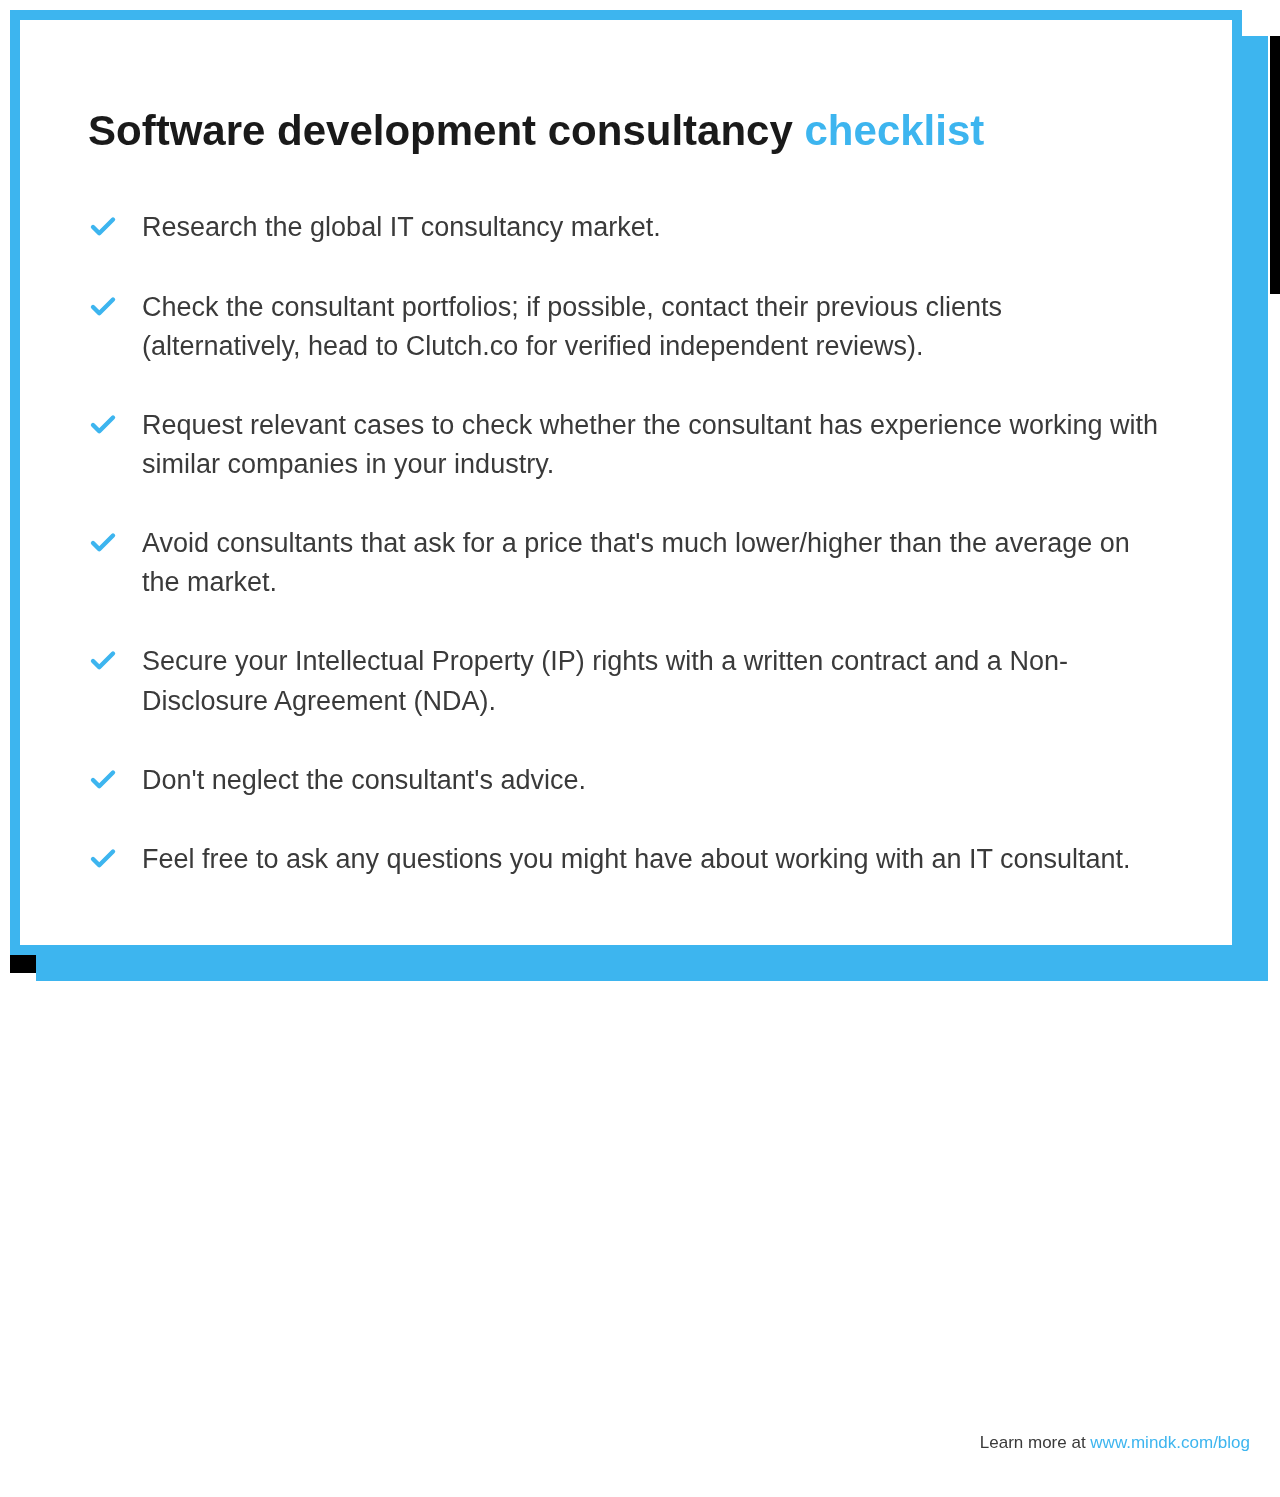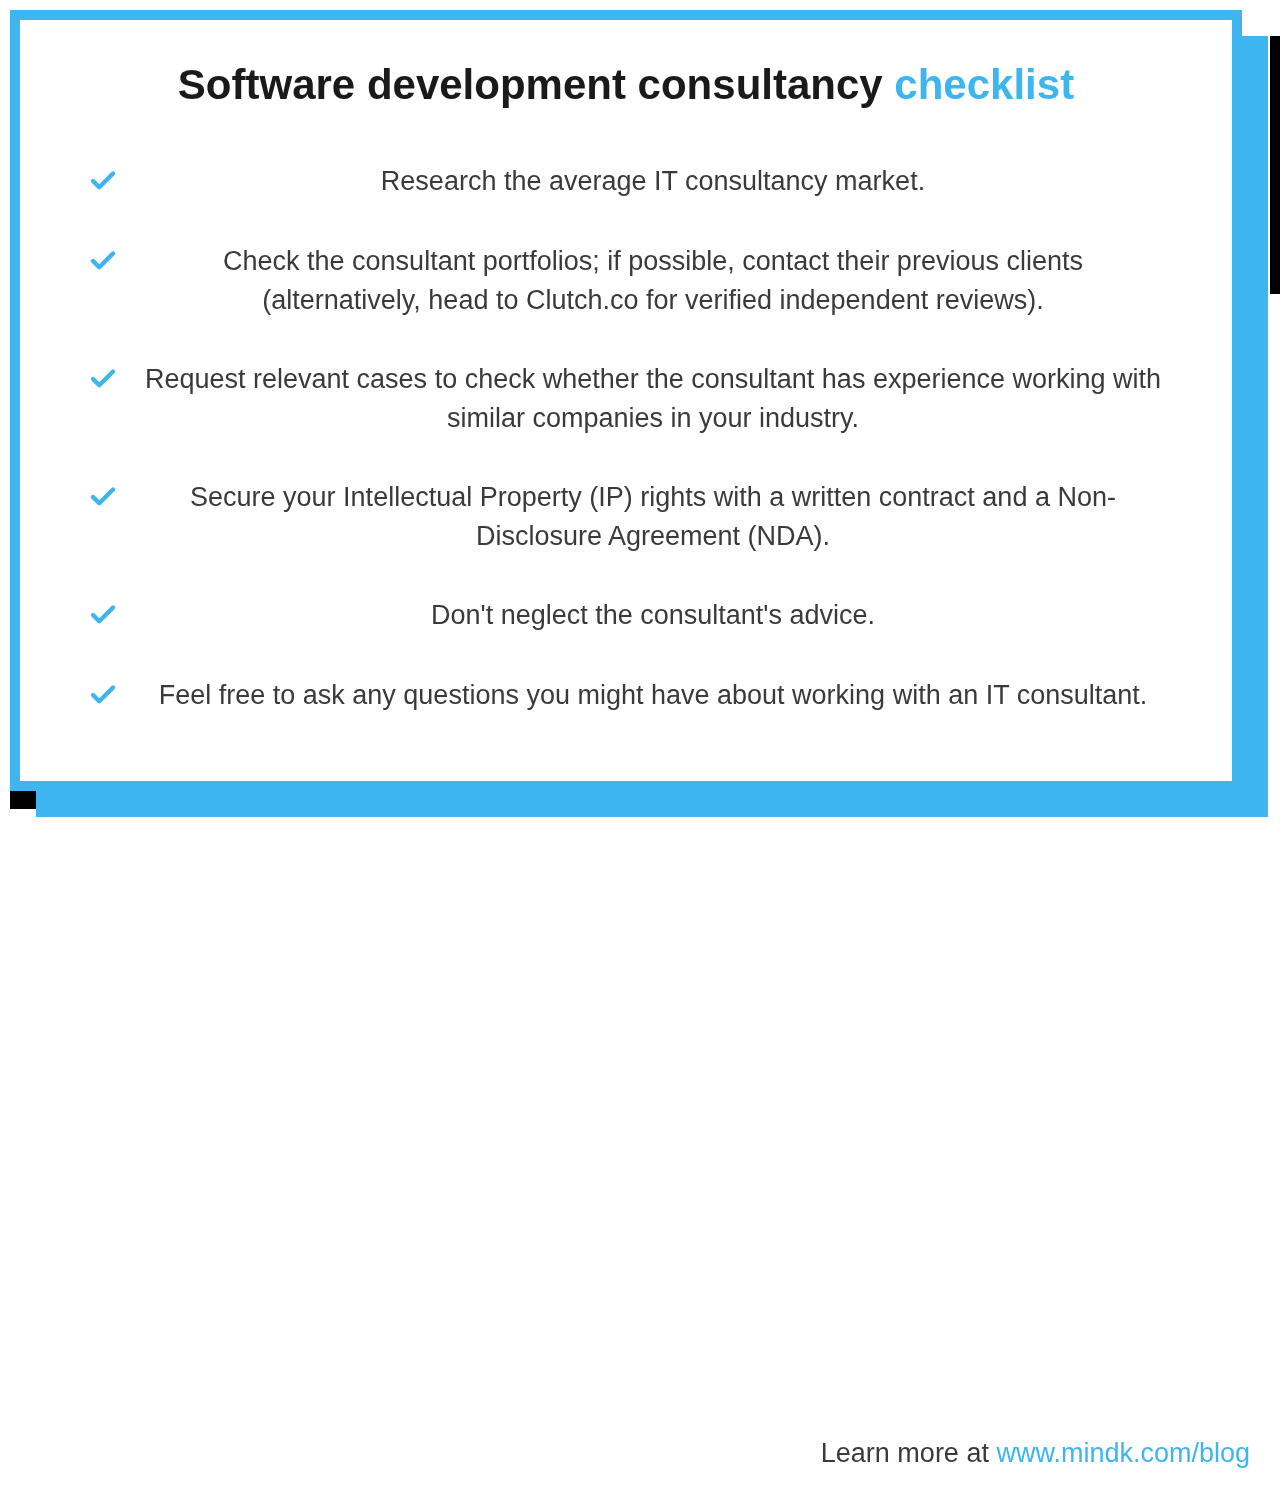--- a/index.html
+++ b/index.html
@@ -50,23 +50,22 @@
       height: 18px;
       background: #000000;
       z-index: 2;
     }
 
     .white-card {
       position: relative;
       background: #ffffff;
       border: 10px solid #3db5ef;
       width: 1232px;
-      padding: 40px 68px 66px 68px;
+      padding: 86px 68px 66px 68px;
       z-index: 1;
-      text-align: center;
     }
 
     .title {
       font-size: 42px;
       font-weight: 700;
       color: #1a1a1a;
       margin-bottom: 52px;
       line-height: 1.2;
     }
 
@@ -103,23 +102,23 @@
       width: 30px;
       height: 30px;
     }
 
     .item-text {
       flex: 1;
     }
 
     .footer {
       position: absolute;
-      bottom: 28px;
+      bottom: 44px;
       right: 30px;
-      font-size: 27px;
+      font-size: 17px;
       color: #3a3a3a;
     }
 
     .footer .link {
       color: #3db5ef;
     }
   </style>
 </head>
 <body>
 
@@ -133,37 +132,45 @@
       <span>Software development consultancy </span><span class="highlight">checklist</span>
     </h1>
 
     <ul class="checklist">
       <li>
         <span class="check-icon">
           <svg viewBox="0 0 24 24" fill="none" stroke="#3db5ef" stroke-width="3.5" stroke-linecap="round" stroke-linejoin="round">
               <polyline points="4 12 9 17 20 6"></polyline>
             </svg>
         </span>
-        <span class="item-text">Research the average IT consultancy market.</span>
+        <span class="item-text">Research the global IT consultancy market.</span>
       </li>
       <li>
         <span class="check-icon">
           <svg viewBox="0 0 24 24" fill="none" stroke="#3db5ef" stroke-width="3.5" stroke-linecap="round" stroke-linejoin="round">
               <polyline points="4 12 9 17 20 6"></polyline>
             </svg>
         </span>
         <span class="item-text">Check the consultant portfolios; if possible, contact their previous clients (alternatively, head to Clutch.co for verified independent reviews).</span>
       </li>
       <li>
         <span class="check-icon">
           <svg viewBox="0 0 24 24" fill="none" stroke="#3db5ef" stroke-width="3.5" stroke-linecap="round" stroke-linejoin="round">
               <polyline points="4 12 9 17 20 6"></polyline>
             </svg>
         </span>
         <span class="item-text">Request relevant cases to check whether the consultant has experience working with similar companies in your industry.</span>
+      </li>
+      <li>
+        <span class="check-icon">
+          <svg viewBox="0 0 24 24" fill="none" stroke="#3db5ef" stroke-width="3.5" stroke-linecap="round" stroke-linejoin="round">
+              <polyline points="4 12 9 17 20 6"></polyline>
+            </svg>
+        </span>
+        <span class="item-text">Avoid consultants that ask for a price that's much lower/higher than the average on the market.</span>
       </li>
       <li>
         <span class="check-icon">
           <svg viewBox="0 0 24 24" fill="none" stroke="#3db5ef" stroke-width="3.5" stroke-linecap="round" stroke-linejoin="round">
               <polyline points="4 12 9 17 20 6"></polyline>
             </svg>
         </span>
         <span class="item-text">Secure your Intellectual Property (IP) rights with a written contract and a Non-Disclosure Agreement (NDA).</span>
       </li>
       <li>

